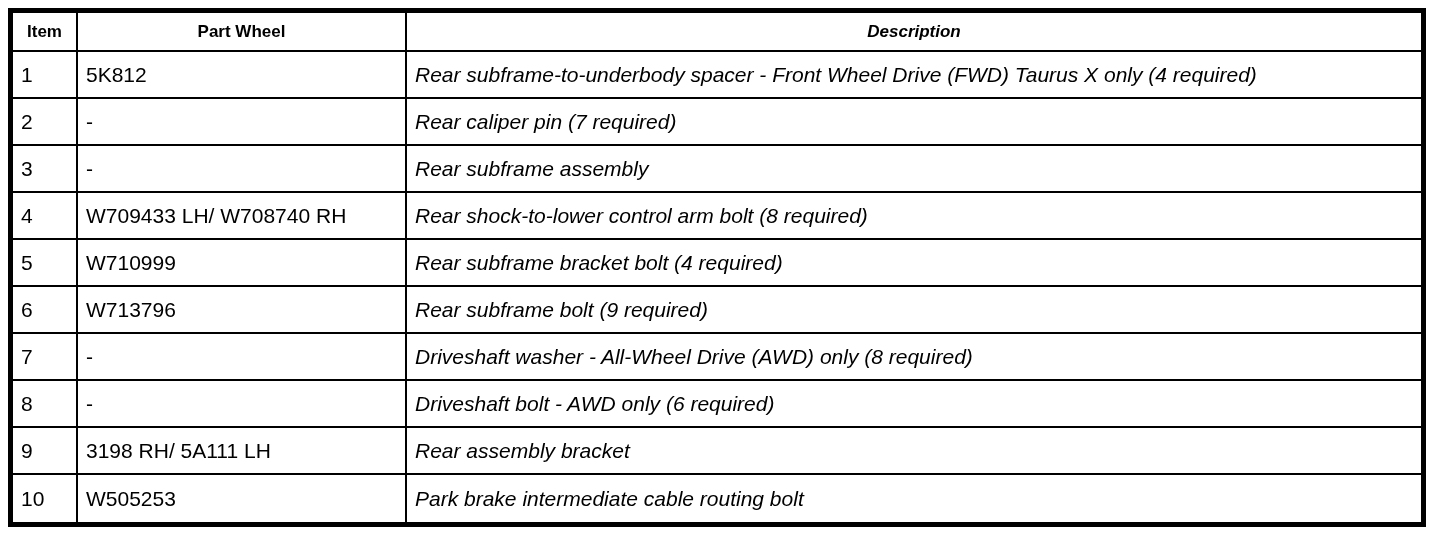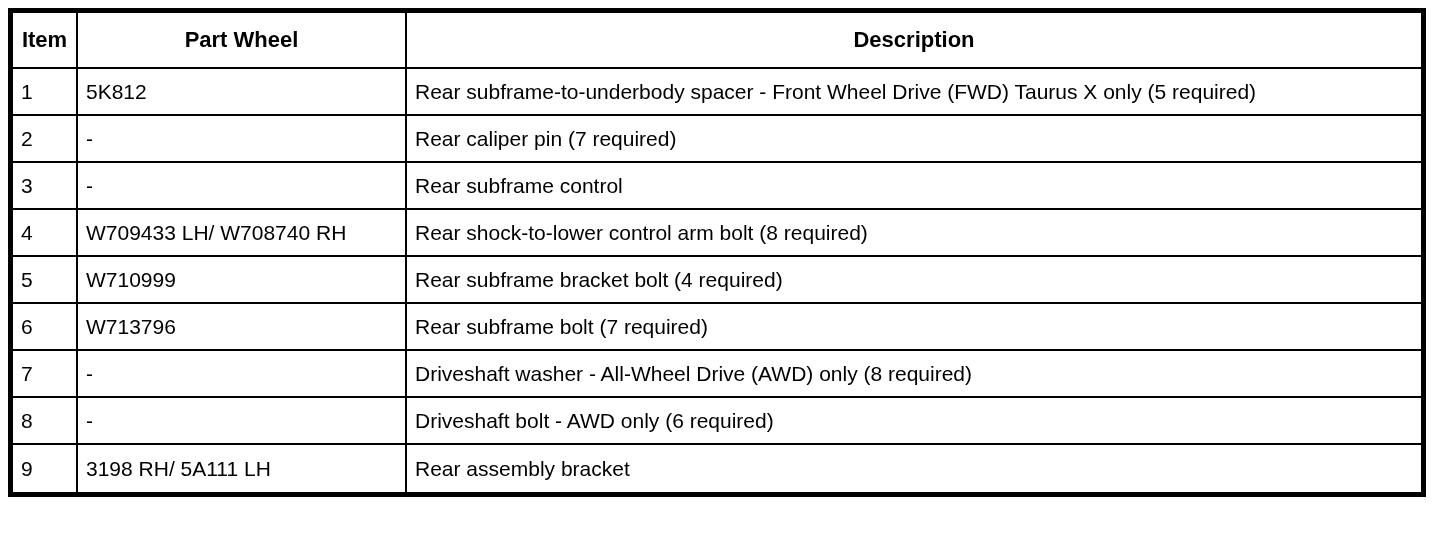--- a/index.html
+++ b/index.html
@@ -37,25 +37,25 @@
   .parts-table td {
     box-sizing: border-box;
     border-right: 2px solid #000000;
     border-bottom: 2px solid #000000;
     vertical-align: middle;
     white-space: nowrap;
     overflow: hidden;
     color: #000000;
   }
   .parts-table th:last-child,
-  .parts-table td:last-child { border-right: none; }
+  .parts-table td:last-child { border-right: none; font-style: italic; }
   .parts-table tbody tr:last-child td { border-bottom: none; }
   .parts-table th {
-    height: 56px;
-    font-size: 22px;
+    height: 39px;
+    font-size: 17px;
     font-weight: bold;
     text-align: center;
     padding: 0 4px;
   }
   .parts-table td {
     height: 47px;
     font-size: 21px;
     font-weight: normal;
     text-align: left;
     padding: 0 8px;
@@ -75,57 +75,62 @@
       <tr>
         <th>Item</th>
         <th>Part Wheel</th>
         <th>Description</th>
       </tr>
     </thead>
     <tbody>
         <tr>
           <td>1</td>
           <td>5K812</td>
-          <td>Rear subframe-to-underbody spacer - Front Wheel Drive (FWD) Taurus X only (5 required)</td>
+          <td>Rear subframe-to-underbody spacer - Front Wheel Drive (FWD) Taurus X only (4 required)</td>
         </tr>
         <tr>
           <td>2</td>
           <td>-</td>
           <td>Rear caliper pin (7 required)</td>
         </tr>
         <tr>
           <td>3</td>
           <td>-</td>
-          <td>Rear subframe control</td>
+          <td>Rear subframe assembly</td>
         </tr>
         <tr>
           <td>4</td>
           <td>W709433 LH/ W708740 RH</td>
           <td>Rear shock-to-lower control arm bolt (8 required)</td>
         </tr>
         <tr>
           <td>5</td>
           <td>W710999</td>
           <td>Rear subframe bracket bolt (4 required)</td>
         </tr>
         <tr>
           <td>6</td>
           <td>W713796</td>
-          <td>Rear subframe bolt (7 required)</td>
+          <td>Rear subframe bolt (9 required)</td>
         </tr>
         <tr>
           <td>7</td>
           <td>-</td>
           <td>Driveshaft washer - All-Wheel Drive (AWD) only (8 required)</td>
         </tr>
         <tr>
           <td>8</td>
           <td>-</td>
           <td>Driveshaft bolt - AWD only (6 required)</td>
         </tr>
         <tr>
           <td>9</td>
           <td>3198 RH/ 5A111 LH</td>
           <td>Rear assembly bracket</td>
         </tr>
+        <tr>
+          <td>10</td>
+          <td>W505253</td>
+          <td>Park brake intermediate cable routing bolt</td>
+        </tr>
       </tbody>
   </table>
 </div>
 
 </body></html>

